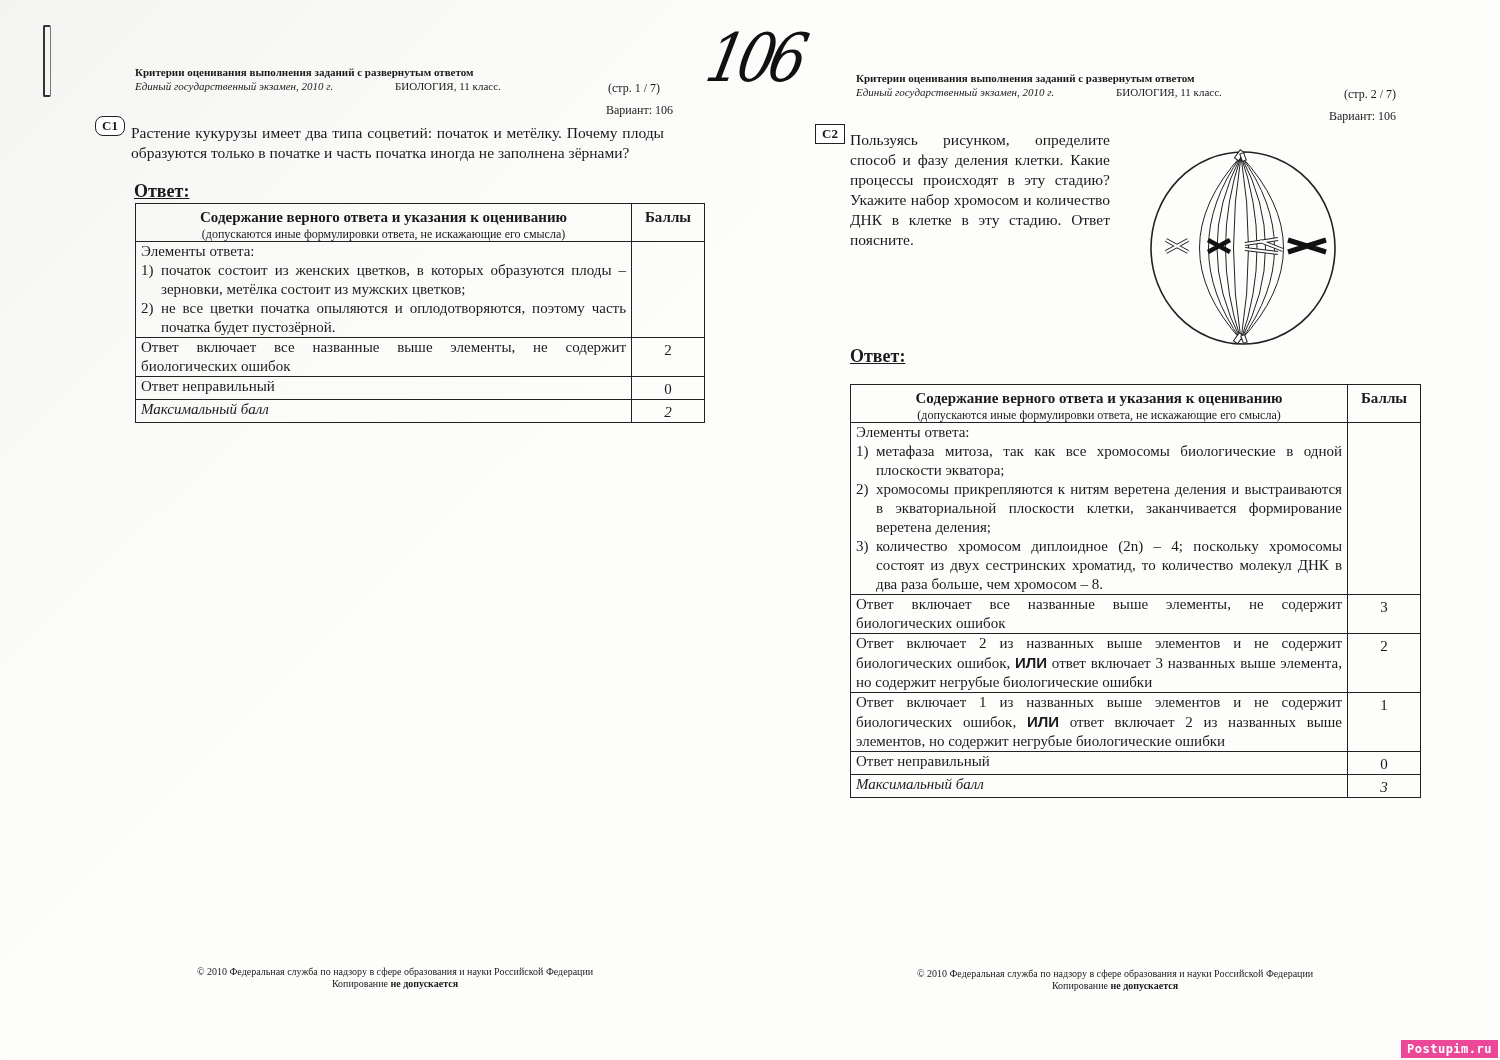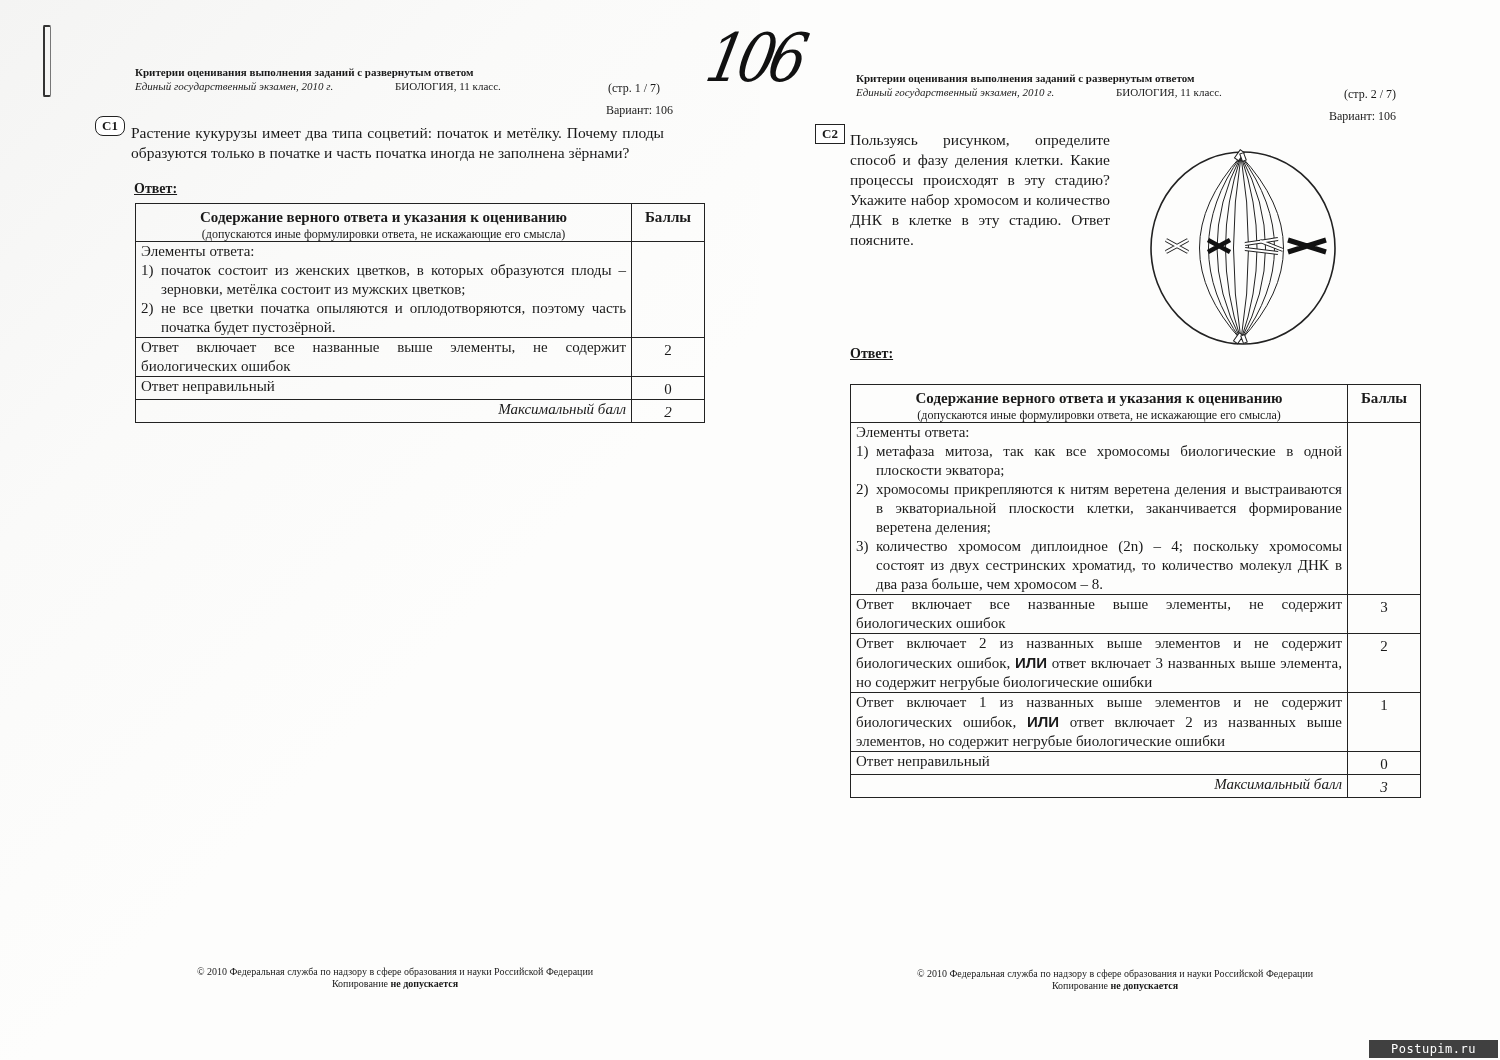--- a/index.html
+++ b/index.html
@@ -35,45 +35,45 @@
     .hdr .subj { position: absolute; left: 260px; top: 14px; }
     .hdr .var { position: absolute; right: 32px; top: 0; font-size: 12px; margin-top: 37px; }
     .hdr .pg { position: absolute; right: 45px; top: 15px; font-size: 12px; }
     .page-right .hdr .var, .page-right .hdr .pg { right: 30px; }
 
     .qlabel {
       position: absolute; border: 1.5px solid #222; font-weight: bold;
       font-size: 13px; padding: 0 6px; height: 18px; line-height: 18px; background: #fff;
     }
     .question { position: absolute; font-size: 15.5px; line-height: 20px; text-align: justify; }
-    .answer-label { position: absolute; font-weight: bold; font-size: 14px; text-decoration: underline; }
+    .answer-label { position: absolute; font-weight: bold; font-size: 18px; text-decoration: underline; }
 
     table.crit {
       position: absolute; border-collapse: collapse; font-size: 15px; line-height: 19px;
     }
     table.crit td, table.crit th { border: 1.3px solid #222; vertical-align: top; padding: 0 5px; }
     table.crit th { font-weight: bold; text-align: center; font-size: 15px; padding-top: 4px; }
     table.crit th .hsub { font-weight: normal; font-size: 12px; display: block; line-height: 14px; }
     table.crit td.pts { text-align: center; width: 62px; padding-top: 3px; }
     table.crit td.txt { text-align: justify; }
     .el-list { margin: 0; padding: 0; list-style: none; }
     .el-list li { position: relative; padding-left: 20px; }
     .el-list li .num { position: absolute; left: 0; top: 0; }
-    td.maxlbl { text-align: right; font-style: italic; }
+    td.maxlbl { font-style: italic; }
     td.maxval { font-style: italic; }
     b.or { font-family: "Liberation Sans", sans-serif; font-weight: bold; }
 
     .footer { position: absolute; font-size: 10px; text-align: center; width: 480px; line-height: 12px; }
     .footer b { font-weight: bold; }
 
     .cell-fig { position: absolute; left: 1138px; top: 140px; width: 210px; height: 210px; }
     .watermark {
-      position: absolute; right: 2px; bottom: 2px; background: #404040; color: #fff;
-      font-family: "DejaVu Sans Mono", monospace; font-weight: normal; font-size: 12px;
-      padding: 2px 22px; letter-spacing: 0.5px;
+      position: absolute; right: 2px; bottom: 2px; background: #ec4899; color: #fff;
+      font-family: "DejaVu Sans Mono", monospace; font-weight: bold; font-size: 12px;
+      padding: 2px 6px; letter-spacing: 0.5px;
     }
   </style>
 </head>
 <body>
 
 <div class="bg-fold"></div>
 <div class="staple"></div>
 <div class="handwritten">106</div>
 
 <div class="page page-left">

